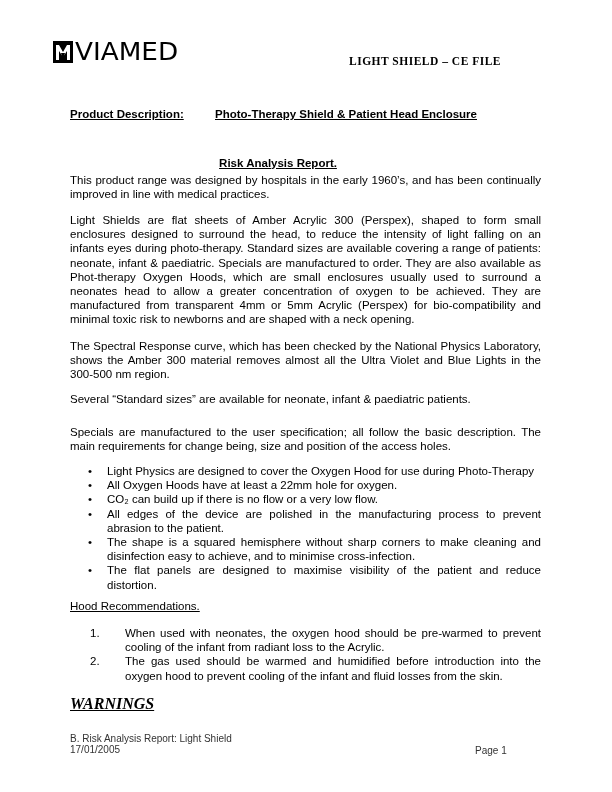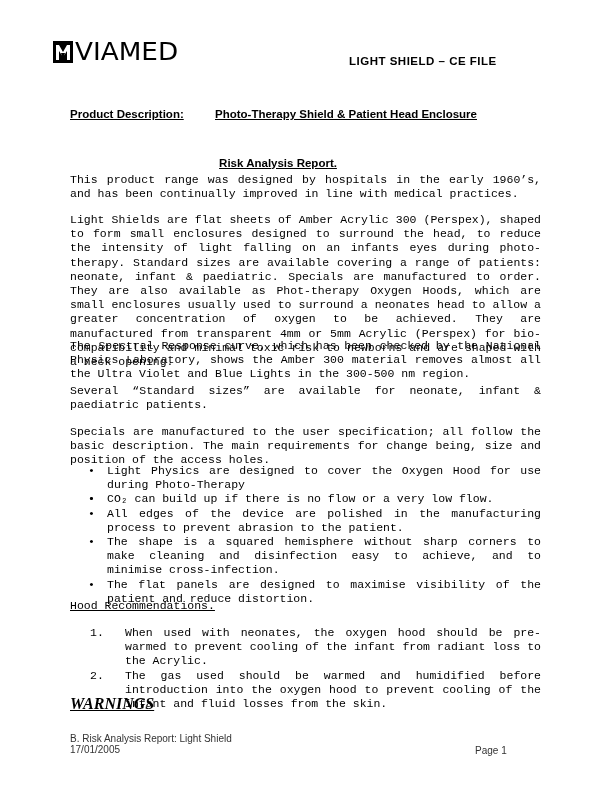--- a/index.html
+++ b/index.html
@@ -2,31 +2,31 @@
 <html><head>
   <meta charset="utf-8">
   <style>
     html, body { margin: 0; padding: 0; background: #ffffff; }
     body { width: 612px; height: 792px; position: relative; overflow: hidden; color: #000; }
     .abs { position: absolute; }
     .logo { left: 53px; top: 40px; display: flex; align-items: center; }
     .logo-mark { width: 20px; height: 22px; background: #000; position: relative; margin-right: 2px; }
     .logo-mark svg { position: absolute; left: 0; top: 0; }
     .logo-text { font-family: "DejaVu Sans", sans-serif; font-size: 25px; letter-spacing: 0px; line-height: 24px; font-weight: normal; transform: scaleX(1.05); transform-origin: left; }
-    .file-label { left: 349px; top: 55px; font-family: Liberation Sans, sans-serif; font-size: 11.5px; font-weight: bold; letter-spacing: 0.5px; }
+    .file-label { left: 349px; top: 55px; font-family: Liberation Serif, serif; font-size: 11.5px; font-weight: bold; letter-spacing: 0.5px; }
     .heading { font-family: "Liberation Sans", sans-serif; font-weight: bold; font-size: 11.5px; text-decoration: underline; white-space: nowrap; }
     .prod-label { left: 70px; top: 108px; }
     .prod-value { left: 215px; top: 108px; }
     .risk-title { left: 0; width: 556px; text-align: center; top: 157px; }
-    .body-text { font-family: Liberation Mono, monospace; font-size: 11.5px; line-height: 14.2px; text-align: justify; }
+    .body-text { font-family: Liberation Sans, sans-serif; font-size: 11.5px; line-height: 14.2px; text-align: justify; }
     .para { left: 70px; width: 471px; }
     .p1 { top: 173px; }
     .p2 { top: 213px; }
     .p3 { top: 339px; }
-    .p4 { top: 384px; }
+    .p4 { top: 392px; }
     .p5 { top: 425px; }
     .bullets { left: 70px; width: 471px; top: 464px; margin: 0; padding: 0; list-style: none; }
     .bullets li { position: relative; padding-left: 37px; margin-bottom: 0; }
     .bullets li .dot { position: absolute; left: 18px; top: 0; }
     .rec-heading { left: 70px; top: 599px; text-decoration: underline; }
     .recs { left: 70px; width: 471px; top: 626px; margin: 0; padding: 0; list-style: none; }
     .recs li { position: relative; padding-left: 55px; }
     .recs li .num { position: absolute; left: 20px; top: 0; }
     .warnings { left: 70px; top: 695px; font-family: "Liberation Serif", serif; font-weight: bold; font-size: 16px; text-decoration: underline; font-style: italic; }
     .footer { font-family: "Liberation Sans", sans-serif; font-size: 10px; color: #333; line-height: 11px; }
@@ -55,21 +55,21 @@
 <div class="abs heading risk-title">Risk Analysis Report.</div>
 
 <p class="abs body-text para p1" style="margin:0">This product range was designed by hospitals in the early 1960’s, and has been continually improved in line with medical practices.</p>
 <p class="abs body-text para p2" style="margin:0">Light Shields are flat sheets of Amber Acrylic 300 (Perspex), shaped to form small enclosures designed to surround the head, to reduce the intensity of light falling on an infants eyes during photo-therapy. Standard sizes are available covering a range of patients: neonate, infant &amp; paediatric. Specials are manufactured to order. They are also available as Phot-therapy Oxygen Hoods, which are small enclosures usually used to surround a neonates head to allow a greater concentration of oxygen to be achieved. They are manufactured from transparent 4mm or 5mm Acrylic (Perspex) for bio-compatibility and minimal toxic risk to newborns and are shaped with a neck opening.</p>
 <p class="abs body-text para p3" style="margin:0">The Spectral Response curve, which has been checked by the National Physics Laboratory, shows the Amber 300 material removes almost all the Ultra Violet and Blue Lights in the 300-500 nm region.</p>
 <p class="abs body-text para p4" style="margin:0">Several “Standard sizes” are available for neonate, infant &amp; paediatric patients.</p>
 <p class="abs body-text para p5" style="margin:0">Specials are manufactured to the user specification; all follow the basic description. The main requirements for change being, size and position of the access holes.</p>
 
 <ul class="abs body-text bullets">
   <li><span class="dot">•</span><span>Light Physics are designed to cover the Oxygen Hood for use during Photo-Therapy</span></li>
-  <li><span class="dot">•</span></li>
+  <li><span class="dot">•</span><span>All Oxygen Hoods have at least a 22mm hole for oxygen.</span></li>
   <li><span class="dot">•</span><span>CO₂ can build up if there is no flow or a very low flow.</span></li>
   <li><span class="dot">•</span><span>All edges of the device are polished in the manufacturing process to prevent abrasion to the patient.</span></li>
   <li><span class="dot">•</span><span>The shape is a squared hemisphere without sharp corners to make cleaning and disinfection easy to achieve, and to minimise cross-infection.</span></li>
   <li><span class="dot">•</span><span>The flat panels are designed to maximise visibility of the patient and reduce distortion.</span></li>
 </ul>
 
 <div class="abs body-text rec-heading">Hood Recommendations.</div>
 
 <ol class="abs body-text recs">
   <li><span class="num">1.</span><span>When used with neonates, the oxygen hood should be pre-warmed to prevent cooling of the infant from radiant loss to the Acrylic.</span></li>

